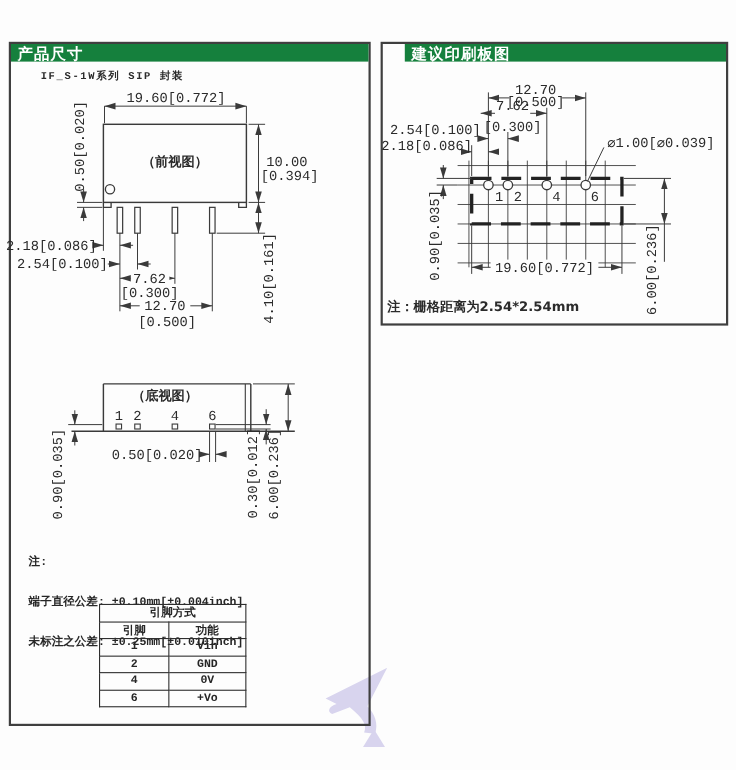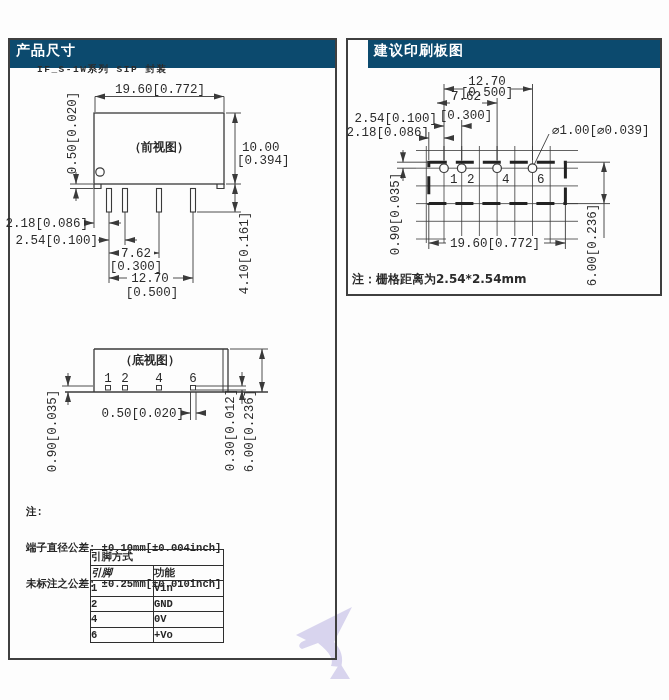--- a/index.html
+++ b/index.html
@@ -1,37 +1,37 @@
 <!DOCTYPE html>
 <html><head>
 <meta charset="utf-8">
 <style>
   html,body{margin:0;padding:0;background:#fff;}
   #page{position:relative;width:669px;height:700px;background:#fdfdfd;overflow:hidden;
         font-family:"DejaVu Sans",sans-serif;color:#2b2b2b;}
   .panel{position:absolute;border:2px solid #3f3f3f;background:transparent;box-sizing:border-box;}
-  .panel-header{background:#0c4a6e;color:#fff;font:bold 14px "DejaVu Sans",sans-serif;
-        height:28px;line-height:20px;padding-left:6px;letter-spacing:1px;}
+  .panel-header{background:#15803d;color:#fff;font:bold 14px "DejaVu Sans",sans-serif;
+        height:16px;line-height:20px;padding-left:6px;letter-spacing:1px;}
   #left-panel{left:8px;top:38px;width:329px;height:622px;}
   #right-panel{left:346px;top:38px;width:316px;height:258px;padding-left:20px;}
   .subtitle{position:absolute;left:17px;top:63px;font:bold 9.5px "Liberation Mono","DejaVu Sans",monospace;
         letter-spacing:1.5px;color:#2b2b2b;margin-left:20px;}
   svg{position:absolute;overflow:visible;}
   svg line,svg path.ln,svg rect.box,svg polyline{stroke:#3a3a3a;fill:none;}
   .dim{font:12.5px "Liberation Mono","DejaVu Sans",monospace;fill:#2b2b2b;}
   .cjk{font:bold 12px "DejaVu Sans",sans-serif;fill:#2b2b2b;}
   .grid{stroke:#4a4a4a;stroke-width:0.8;}
   .thick{stroke:#222;stroke-width:3;}
   .wbg{fill:#fdfdfd;stroke:none;}
   .notes{position:absolute;left:26px;top:482px;font:bold 10.5px "Liberation Mono","DejaVu Sans",monospace;
         line-height:12px;color:#262626;white-space:pre;}
   table.pins{position:absolute;left:90px;top:549px;border-collapse:collapse;
         font:bold 10.5px "Liberation Mono","DejaVu Sans",monospace;color:#262626;}
-  table.pins td,table.pins th{border:1.4px solid #2e2e2e;text-align:left;padding:0;height:14.5px;}
-  table.pins .c1{width:62px;font-style:italic;} table.pins .c2{width:69px;}
+  table.pins td,table.pins th{border:1.4px solid #2e2e2e;text-align:center;padding:0;height:14.5px;}
+  table.pins .c1{width:62px;} table.pins .c2{width:69px;}
   #watermark{left:278px;top:595px;}
 </style>
 </head>
 <body>
 
 <div id="page">
 
   <svg id="watermark" width="92" height="88" viewBox="0 0 92 88">
     <path d="M74,12 L18,40 L28,45 C21,47 19,52 24,54 L40,48 C52,58 56,64 53,71 L63,72 C66,63 63,54 56,47 Z" fill="#d8d4ee"></path>
     <path d="M62,68 L72,84 L52,84 Z" fill="#d8d4ee"></path>

